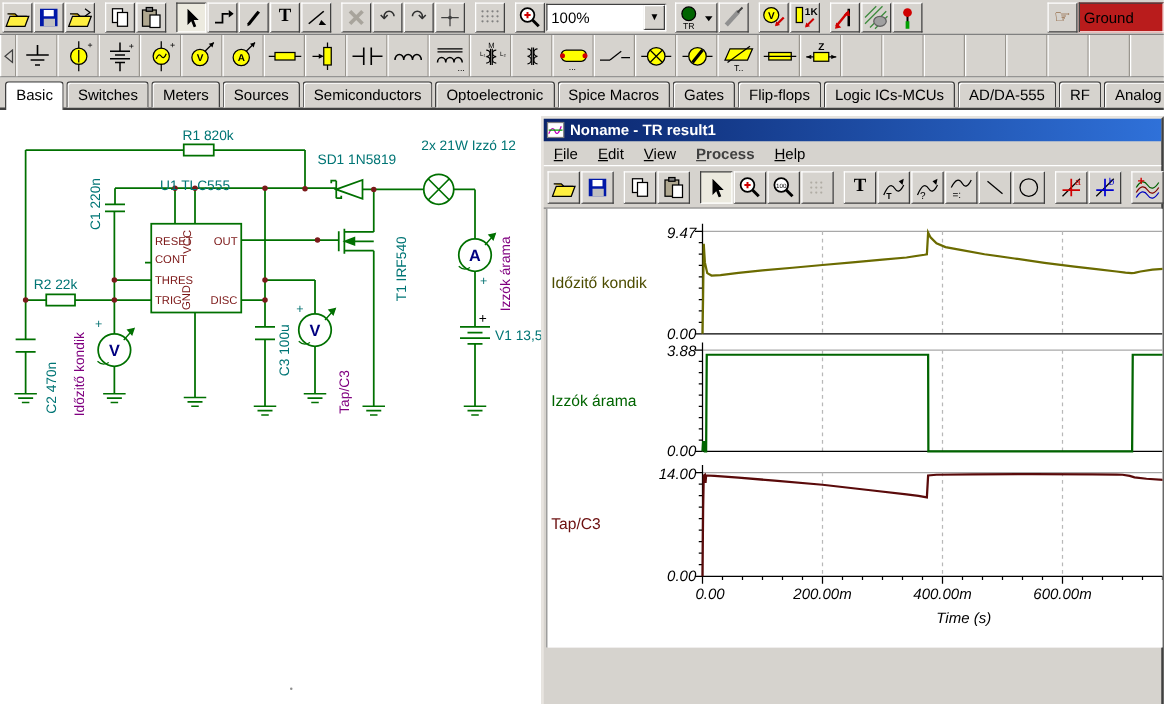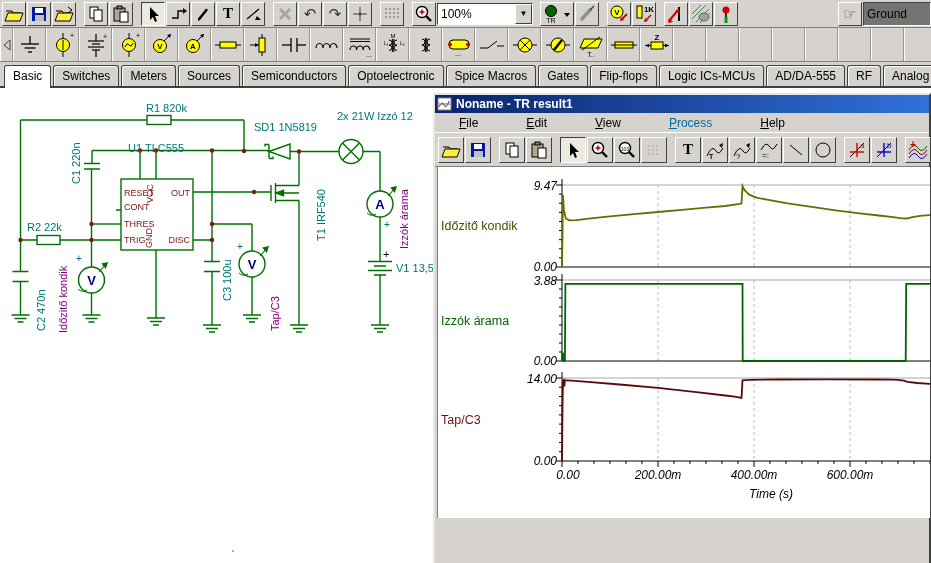--- a/index.html
+++ b/index.html
@@ -16,36 +16,36 @@
   .tb.wide{width:34px;}
   .gap{width:7px;flex:none;}
   .spacer{flex:1;}
   .cell{width:33px;border-right:1px solid #9a968f;border-left:1px solid #fff;
     display:flex;align-items:center;justify-content:center;flex:none;box-sizing:border-box;}
   .combo{height:20px;background:#fff;border:1px solid;border-color:#404040 #fff #fff #404040;
     display:flex;align-items:center;font-size:12px;flex:none;gap:37px;}
   .combo .val{padding:0 3px;min-width:34px;}
   .combo .drop{width:15px;height:18px;background:#d6d3ce;border:1px solid;border-color:#fff #404040 #404040 #fff;
     font-size:8px;display:flex;align-items:center;justify-content:center;}
-  .field{height:20px;background:#737373;border:1px solid;border-color:#404040 #fff #fff #404040;
+  .field{height:20px;background:#b91c1c;border:1px solid;border-color:#404040 #fff #fff #404040;
     font-size:12px;padding:1px 3px;width:60px;font-family:"Liberation Sans",sans-serif;}
   
   #tabrow{left:0;top:62px;width:931px;height:26px;background:#d6d3ce;border-bottom:2px solid #404040;
     display:flex;align-items:flex-end;padding-left:4px;box-sizing:border-box;}
   .ctab{border:1px solid #404040;border-bottom:none;border-radius:3px 3px 0 0;background:#d6d3ce;
     font-size:12px;padding:3px 8px 3px 8px;margin-right:2px;white-space:nowrap;box-shadow:inset 1px 1px 0 #fff;}
   .ctab.active{background:#fff;position:relative;margin-bottom:-2px;padding-bottom:5px;font-weight:normal;}
   
   #trwin{left:433px;top:93px;width:498px;height:557px;background:#d6d3ce;
     border:2px solid;border-color:#e8e5e0 #404040 #404040 #e8e5e0;box-sizing:border-box;}
   #trtitle{height:18px;background:linear-gradient(to right,#0a246a,#2f71d9);display:flex;align-items:center;
     color:#fff;font-weight:bold;font-size:12px;padding-left:2px;}
   #trmenu{height:19px;display:flex;align-items:center;font-size:12px;border-bottom:1px solid #fff;}
-  .menu-item{padding:2px 24px;}
-  .menu-item.disabled{color:#0369a1;}
+  .menu-item{padding:2px 8px;}
+  .menu-item.disabled{color:#404040;font-weight:bold;}
   #trtools{height:33px;display:flex;align-items:center;padding-left:3px;border-bottom:1px solid #808080;}
   .tb2{width:26px;height:26px;background:#d6d3ce;border:1px solid;border-color:#fff #404040 #404040 #fff;
     display:flex;align-items:center;justify-content:center;margin-right:1px;box-sizing:border-box;flex:none;}
   .tb2.pressed{border-color:#404040 #fff #fff #404040;background:#eceadf;}
   #trclient{position:absolute;left:2px;top:72px;width:492px;height:351px;background:#fff;
     border-left:1px solid #808080;}
   #trtabs{position:absolute;left:2px;top:423px;width:492px;height:21px;background:#d6d3ce;
     border-top:1px solid #fff;display:flex;align-items:flex-start;padding-left:3px;box-sizing:border-box;}
   .btab{border:1px solid #404040;border-top:none;background:#ece9d8;font-size:11px;padding:2px 9px 3px 9px;
     border-radius:0 0 3px 3px;border-top:1px solid #ece9d8;margin-top:0px;box-shadow:inset 1px -1px 0 #fff;}

